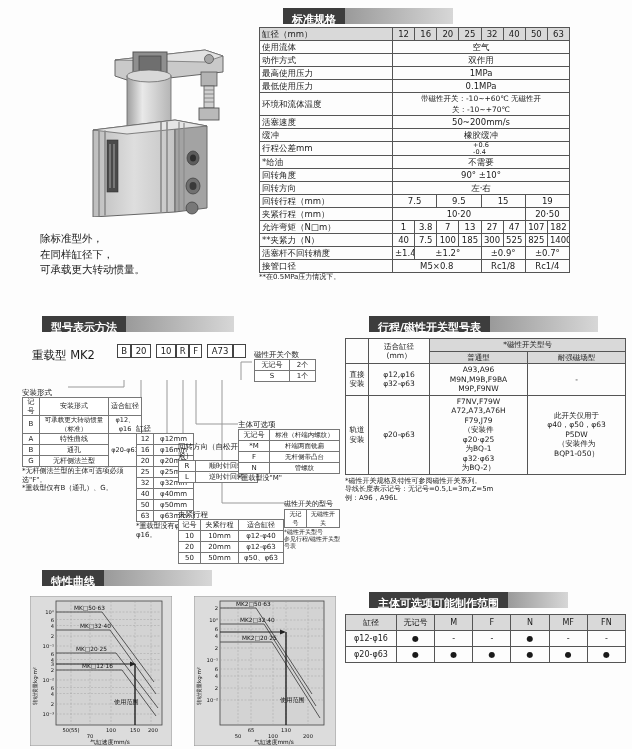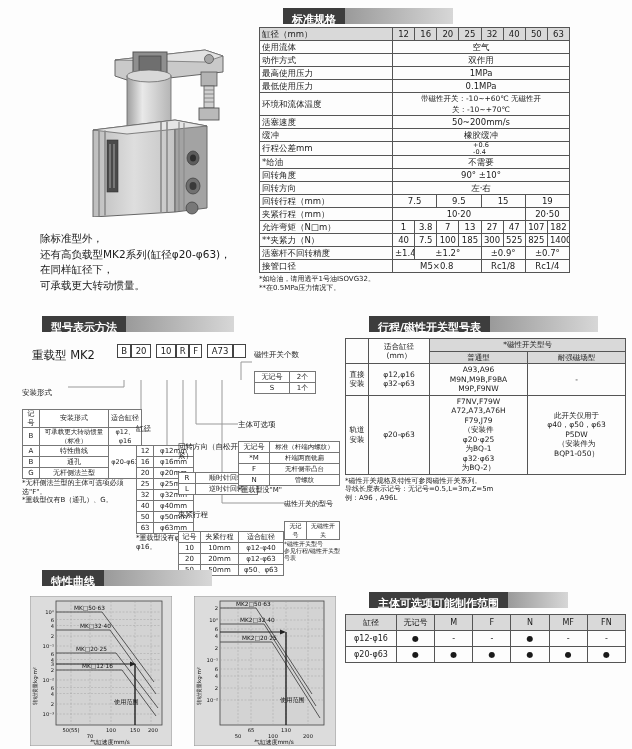--- a/index.html
+++ b/index.html
@@ -14,21 +14,21 @@
   .spec{width:311px;table-layout:fixed;}
   .spec td{border:1px solid #555;font-size:8.5px;height:12px;padding:0 2px;text-align:center;line-height:11px;overflow:hidden;}
   .spec td.lbl{text-align:left;width:128px;}
   .gray{background:#d9d9d9;}
   .tol{display:inline-block;font-size:6.5px;line-height:6.5px;vertical-align:middle;text-align:left;}
   .note{font-size:7px;line-height:8.5px;color:#222;}
   
   .intro{position:absolute;left:40px;top:231px;font-size:10.5px;line-height:15.5px;}
   
   .blk{position:absolute;}
-  .cap{font-size:7.5px;line-height:9px;margin-bottom:12px;white-space:nowrap;}
+  .cap{font-size:7.5px;line-height:9px;margin-bottom:0;white-space:nowrap;}
   .tt td{border:1px solid #777;font-size:7px;line-height:8.5px;padding:0 2px;height:10px;text-align:center;background:#fff;}
   .mrow{position:absolute;height:14px;white-space:nowrap;}
   .mlab{display:inline-block;font-size:11.5px;width:80px;}
   .mbox{display:inline-block;box-sizing:border-box;border:1px solid #444;height:14px;line-height:12px;font-size:8.5px;text-align:center;vertical-align:top;background:#fff;}
   .gp{display:inline-block;width:5px;}
   
   .sw{width:281px;table-layout:fixed;}
   .sw td{border:1px solid #555;font-size:7.5px;line-height:9.5px;padding:1px 1px;text-align:center;}
   .pl{white-space:pre-line;}
   .vcell{width:13px;word-break:break-all;line-height:10px;font-size:8px;}
@@ -89,21 +89,20 @@
       <ellipse cx="138" cy="174" rx="3.5" ry="4" fill="#3a3a3a"></ellipse>
     </g>
     <g>
       <rect x="52" y="128" width="11" height="52" fill="#4a4a4a" stroke="#333" stroke-width="0.6"></rect>
       <path d="M55,132 v44 M59,132 v44" stroke="#cfcfcf" stroke-width="0.7"></path>
     </g>
   </svg>
 
   <div class="intro">
     <div>除标准型外，</div>
-    <div>还有高负载型MK2系列(缸径φ20-φ63)，</div>
     <div>在同样缸径下，</div>
     <div>可承载更大转动惯量。</div>
   </div>
 
   <div style="position:absolute;left:259px;top:8px;width:367px">
     <div class="st">
       <span class="dk">标准规格</span>
       <span class="tail"></span>
     </div>
     <table class="spec" style="margin-top:3px">
@@ -207,21 +206,20 @@
         <td colspan="2">±0.7°</td>
       </tr>
       <tr>
         <td class="lbl">接管口径</td>
         <td colspan="4">M5×0.8</td>
         <td colspan="2">Rc1/8</td>
         <td colspan="2">Rc1/4</td>
       </tr>
     </tbody>
       </table>
-    <div class="note" style="margin-top:2px">*如给油，请用透平1号油ISOVG32。</div>
     <div class="note">**在0.5MPa压力情况下。</div>
   </div>
 
   <div style="position:absolute;left:18px;top:316px;width:324px;height:274px">
     <div class="st" style="width:230px">
       <span class="dk">型号表示方法</span>
       <span class="tail"></span>
     </div>
 
     <svg width="324" height="274" style="position:absolute;left:0;top:0;pointer-events:none">

